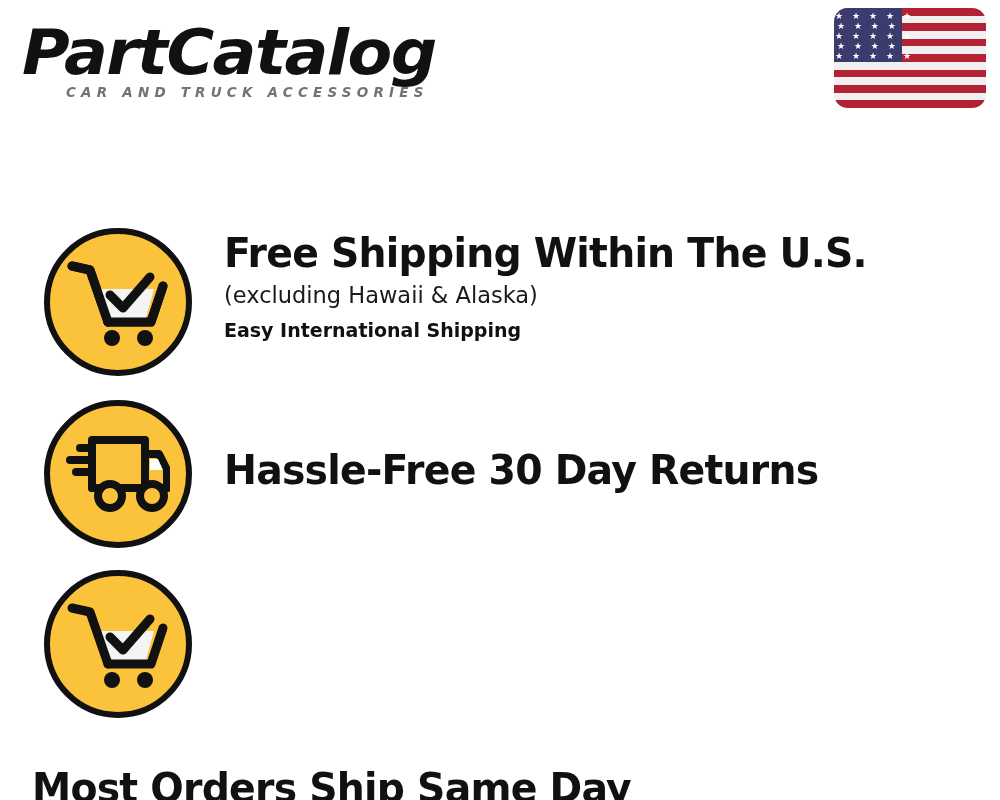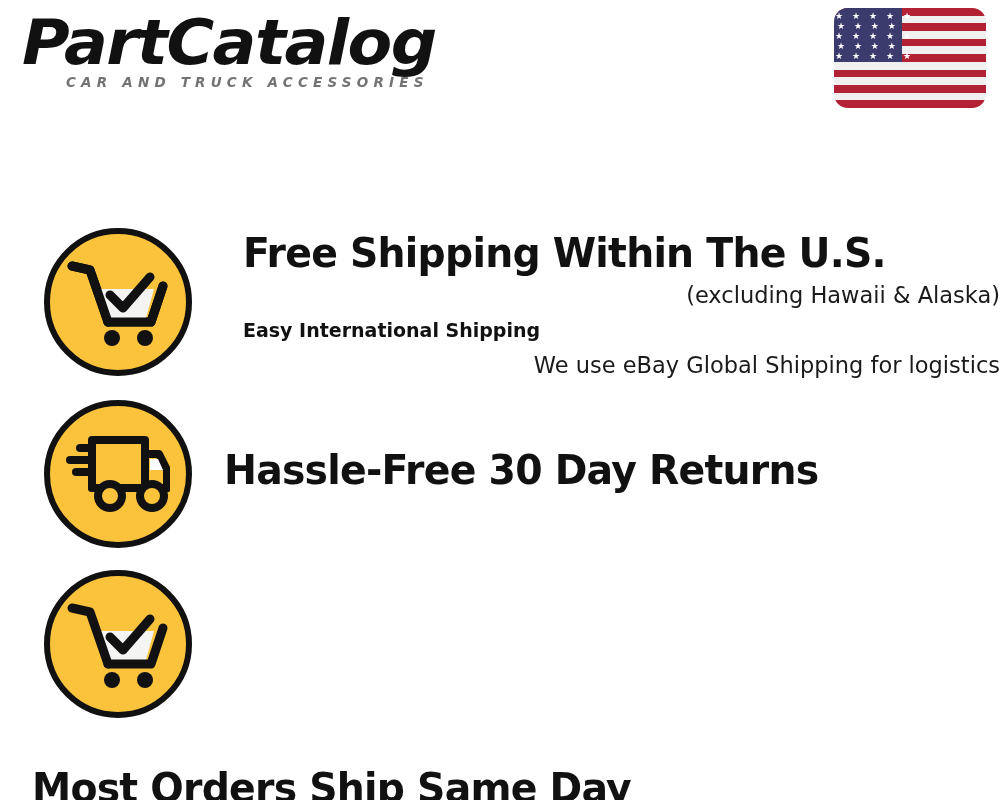--- a/index.html
+++ b/index.html
@@ -20,21 +20,21 @@
   .header {
     position: absolute;
     left: 0; top: 0;
     width: 1000px;
     height: 170px;
   }
 
   .brand-logo {
     position: absolute;
     left: 22px;
-    top: 8px;
+    top: 18px;
     width: 470px;
     height: 96px;
   }
   .brand-wordmark {
     font-family: "DejaVu Sans", sans-serif;
     font-weight: 700;
     font-style: italic;
     font-size: 62px;
     letter-spacing: -1.5px;
     line-height: 70px;
@@ -123,21 +123,21 @@
     top: 228px;
     width: 1000px;
   }
   .feature-row {
     position: absolute;
     left: 0;
     width: 1000px;
     display: flex;
     align-items: flex-start;
   }
-  .feature-row.row-1 { top: 0px;   height: 180px; gap: 19px; }
+  .feature-row.row-1 { top: 0px;   height: 180px; }
   .feature-row.row-2 { top: 172px; height: 170px; }
   .feature-row.row-3 { top: 342px; height: 170px; flex-direction: column; }
 
   .icon-badge {
     flex: 0 0 auto;
     margin-left: 44px;
     width: 148px;
     height: 148px;
     border-radius: 50%;
     background: #fbc33c;
@@ -172,21 +172,20 @@
     transform: scaleX(0.96);
     transform-origin: left center;
   }
   .f-sub {
     font-family: "DejaVu Sans", sans-serif;
     font-weight: 400;
     font-size: 22.5px;
     line-height: 34px;
     color: #1a1a1a;
     white-space: nowrap;
-    text-align: right;
   }
   .f-sub-bold {
     font-family: "DejaVu Sans", sans-serif;
     font-weight: 700;
     font-size: 19px;
     line-height: 36px;
     color: #111111;
     white-space: nowrap;
   }
 </style>
@@ -231,21 +230,20 @@
           <path d="M44 39 L57 52 L84 21"></path>
         </g>
         <circle cx="46" cy="82" r="8" fill="#111111"></circle>
         <circle cx="79" cy="82" r="8" fill="#111111"></circle>
       </svg>
     </div>
     <div class="feature-text">
       <div class="f-title">Free Shipping Within The U.S.</div>
       <div class="f-sub">(excluding Hawaii &amp; Alaska)</div>
       <div class="f-sub-bold">Easy International Shipping</div>
-      <div class="f-sub">We use eBay Global Shipping for logistics</div>
     </div>
   </div>
 
   <div class="feature-row row-2">
     <div class="icon-badge">
       <svg width="104" height="84" viewBox="0 0 104 84" aria-hidden="true">
         <g stroke="#111111" stroke-width="8" stroke-linecap="round" stroke-linejoin="round" fill="none">
           <path d="M26 8 L79 8 L79 56 L26 56 Z"></path>
           <path d="M79 22 L93 22 L101 38 L101 56 L79 56 Z"></path>
           <path d="M26 56 L101 56"></path>

